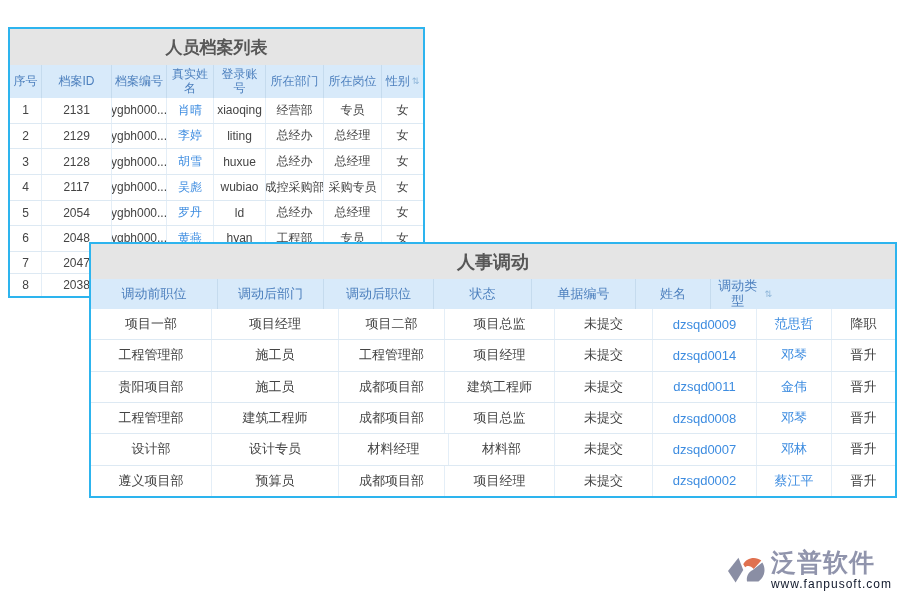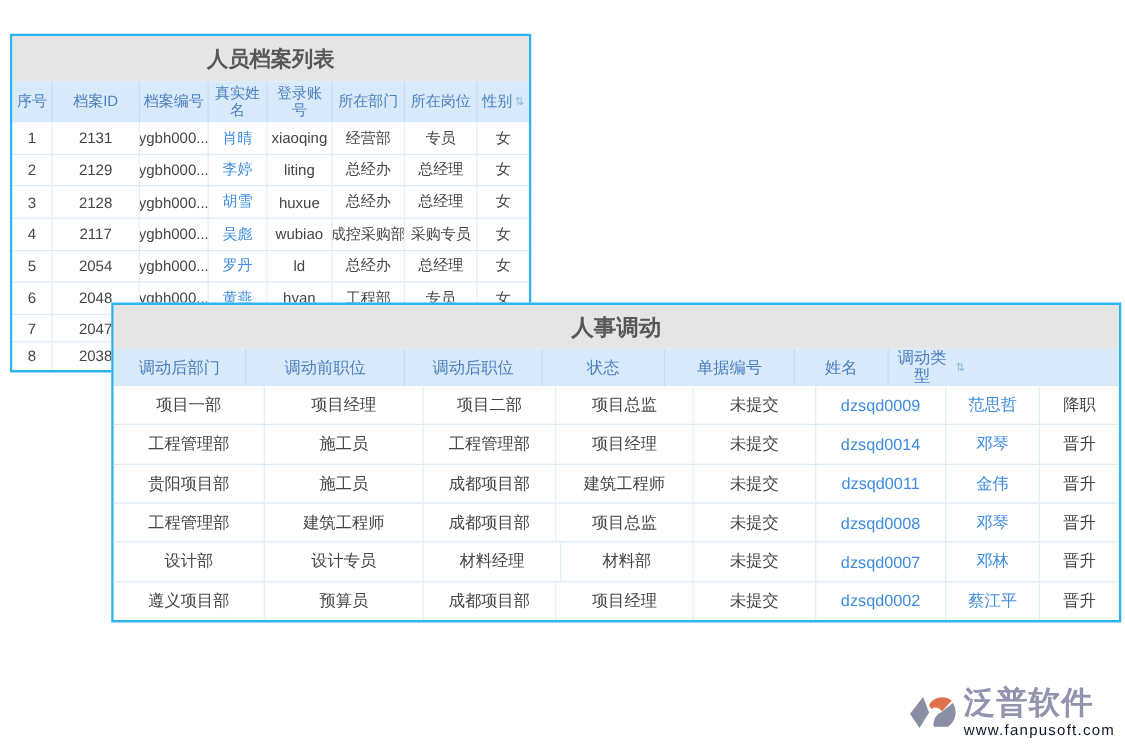--- a/index.html
+++ b/index.html
@@ -180,25 +180,25 @@
         <div class="cell" style="width: 58px; flex: 0 0 58px;"></div>
         <div class="cell" style="width: 58px; flex: 0 0 58px;"></div>
         <div class="cell" style="width: 41px; flex: 0 0 41px;"></div>
       </div>
     </div>
 </div>
 
 <div class="panel" id="transfer-panel">
   <div class="tbl-title">人事调动</div>
   <div class="thead">
+      <div class="hcell" style="width: 127px; flex: 0 0 127px;">
+        <span>调动前职位</span>
+      </div>
       <div class="hcell" style="width: 106px; flex: 0 0 106px;">
         <span>调动后部门</span>
-      </div>
-      <div class="hcell" style="width: 127px; flex: 0 0 127px;">
-        <span>调动前职位</span>
       </div>
       <div class="hcell" style="width: 110px; flex: 0 0 110px;">
         <span>调动后职位</span>
       </div>
       <div class="hcell" style="width: 98px; flex: 0 0 98px;">
         <span>状态</span>
       </div>
       <div class="hcell" style="width: 104px; flex: 0 0 104px;">
         <span>单据编号</span>
       </div>

